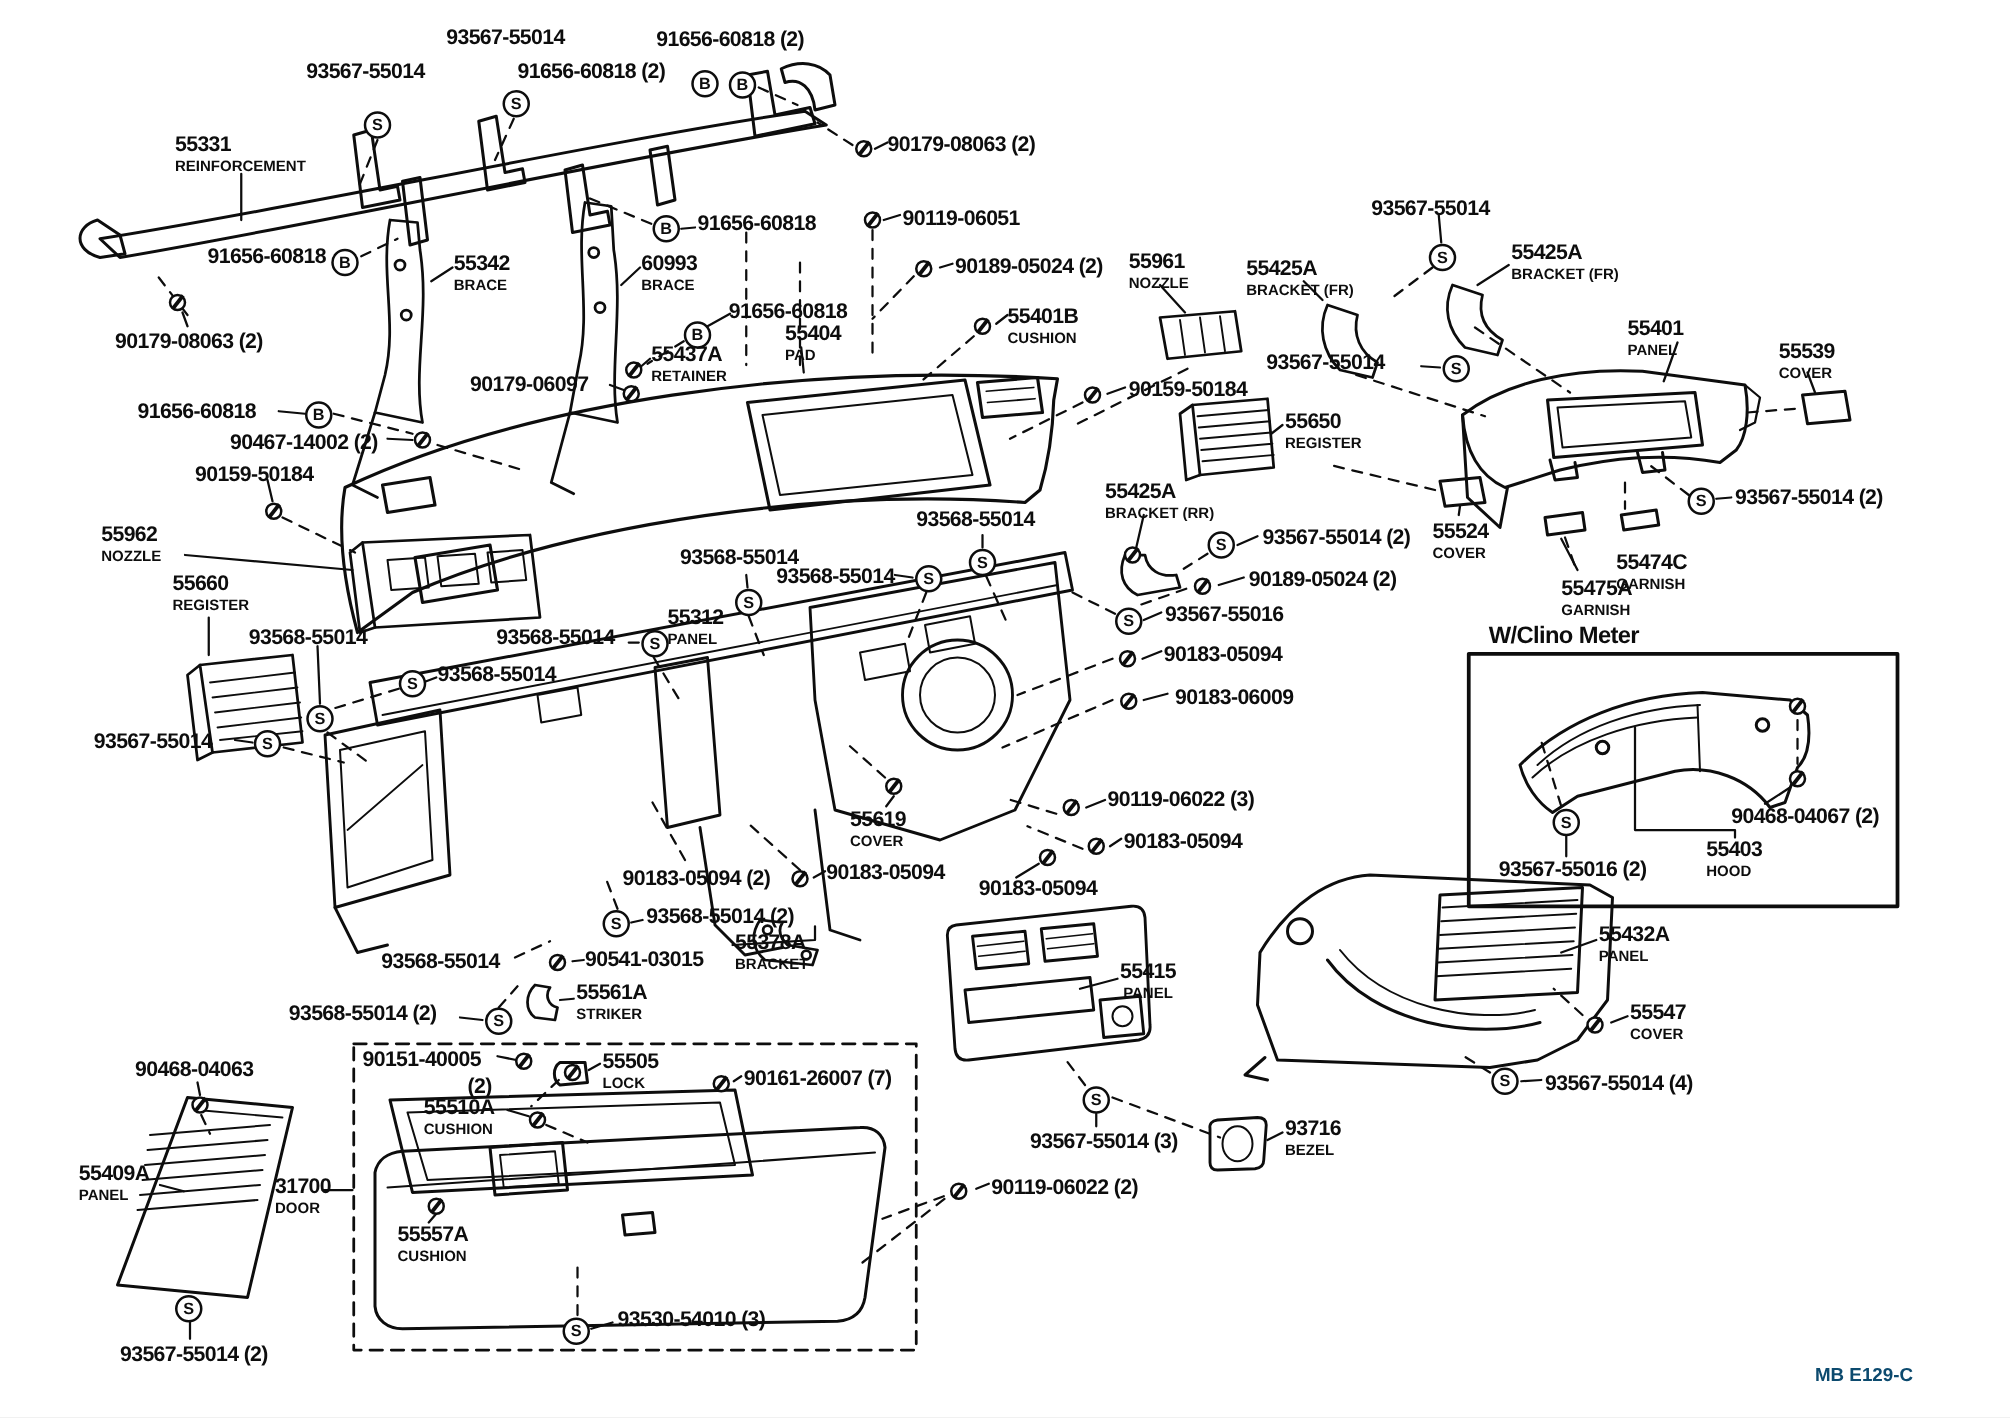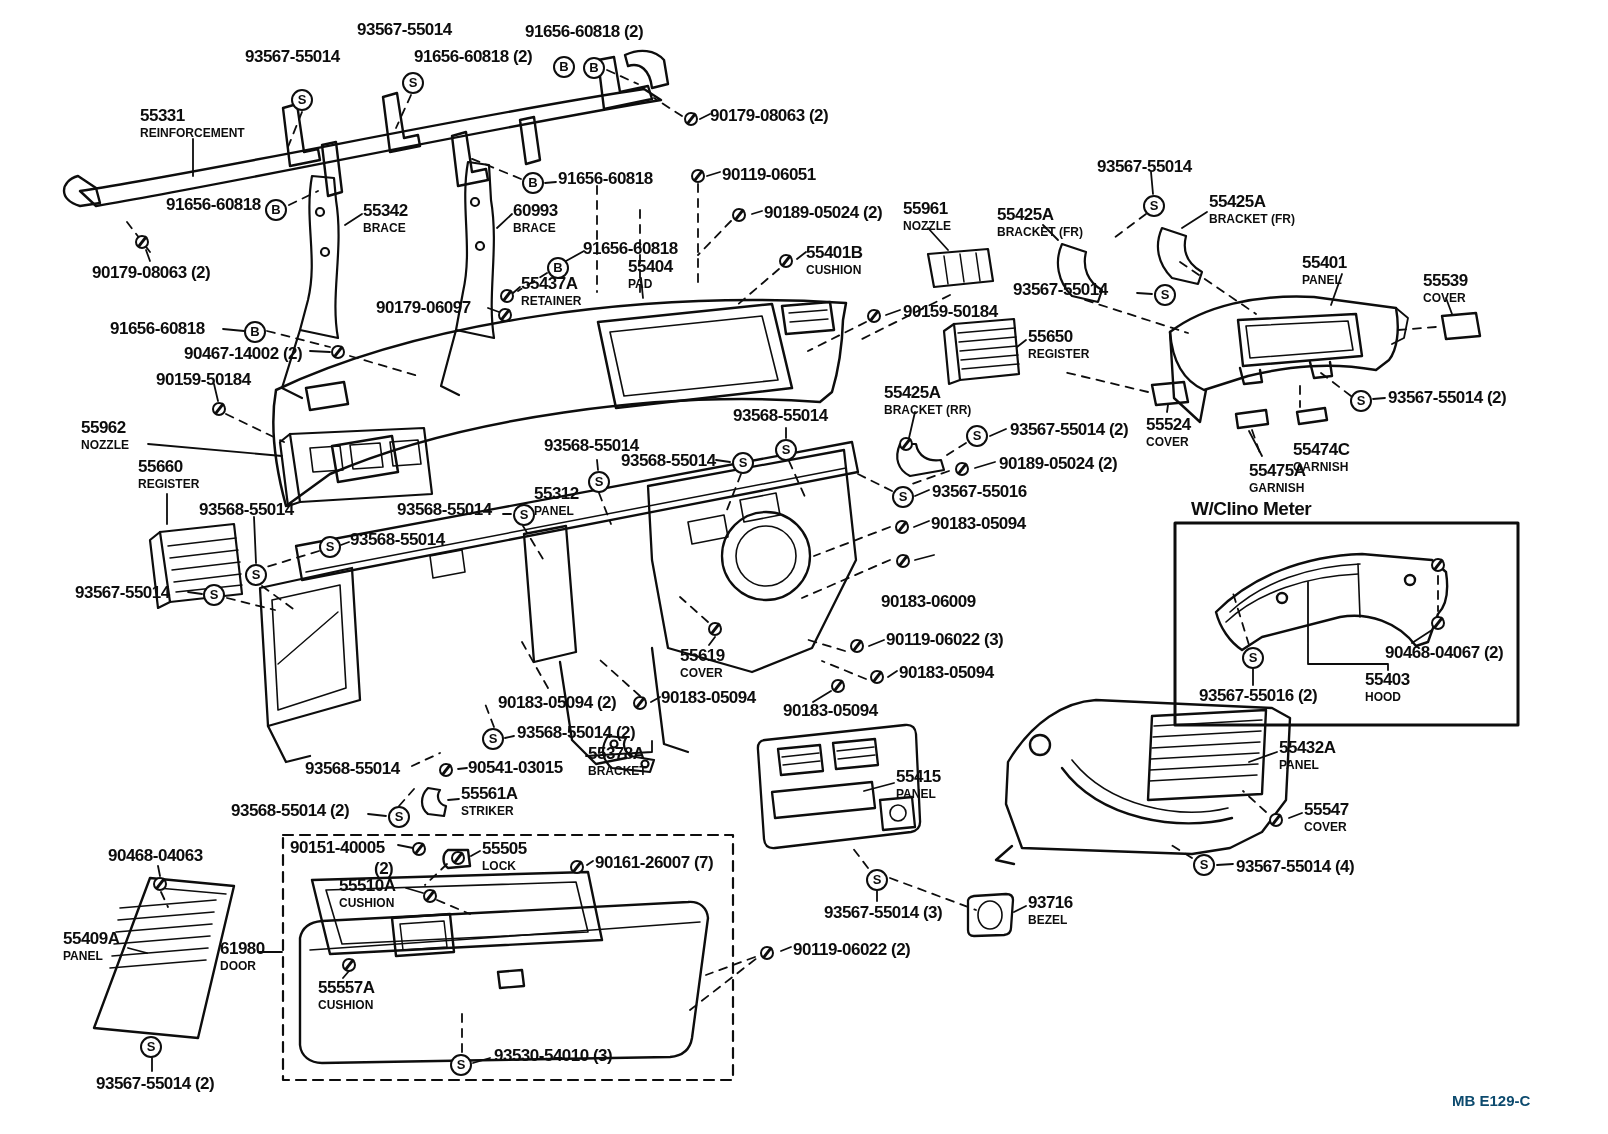--- a/index.html
+++ b/index.html
@@ -345,21 +345,21 @@
       </div>
       <div class="lbl" style="left: 999px; top: 455px;">
         <div>90189-05024 (2)</div>
       </div>
       <div class="lbl" style="left: 932px; top: 483px;">
         <div>93567-55016</div>
       </div>
       <div class="lbl" style="left: 931px; top: 515px;">
         <div>90183-05094</div>
       </div>
-      <div class="lbl" style="left: 881px; top: 549px; margin-top: 44px;">
+      <div class="lbl" style="left: 940px; top: 549px;">
         <div>90183-06009</div>
       </div>
       <div class="lbl" style="left: 886px; top: 631px;">
         <div>90119-06022 (3)</div>
       </div>
       <div class="lbl" style="left: 899px; top: 664px;">
         <div>90183-05094</div>
       </div>
       <div class="lbl" style="left: 680px; top: 647px;">
         <div>55619</div>
@@ -425,21 +425,21 @@
         <div>55432A</div>
         <div class="sub">PANEL</div>
       </div>
       <div class="lbl" style="left: 1304px; top: 801px;">
         <div>55547</div>
         <div class="sub">COVER</div>
       </div>
       <div class="lbl" style="left: 1236px; top: 858px;">
         <div>93567-55014 (4)</div>
       </div>
-      <div class="lbl" style="left: 896px; top: 768px;">
+      <div class="lbl" style="left: 896px; top: 768px; text-align: center;">
         <div>55415</div>
         <div class="sub">PANEL</div>
       </div>
       <div class="lbl" style="left: 824px; top: 904px;">
         <div>93567-55014 (3)</div>
       </div>
       <div class="lbl" style="left: 1028px; top: 894px;">
         <div>93716</div>
         <div class="sub">BEZEL</div>
       </div>
@@ -457,21 +457,21 @@
         <div class="sub">LOCK</div>
       </div>
       <div class="lbl" style="left: 339px; top: 877px;">
         <div>55510A</div>
         <div class="sub">CUSHION</div>
       </div>
       <div class="lbl" style="left: 595px; top: 854px;">
         <div>90161-26007 (7)</div>
       </div>
       <div class="lbl" style="left: 220px; top: 940px;">
-        <div>61980</div>
+        <div>31700</div>
         <div class="sub">DOOR</div>
       </div>
       <div class="lbl" style="left: 318px; top: 979px;">
         <div>55557A</div>
         <div class="sub">CUSHION</div>
       </div>
       <div class="lbl" style="left: 494px; top: 1047px;">
         <div>93530-54010 (3)</div>
       </div>
       <div class="lbl" style="left: 108px; top: 847px;">

